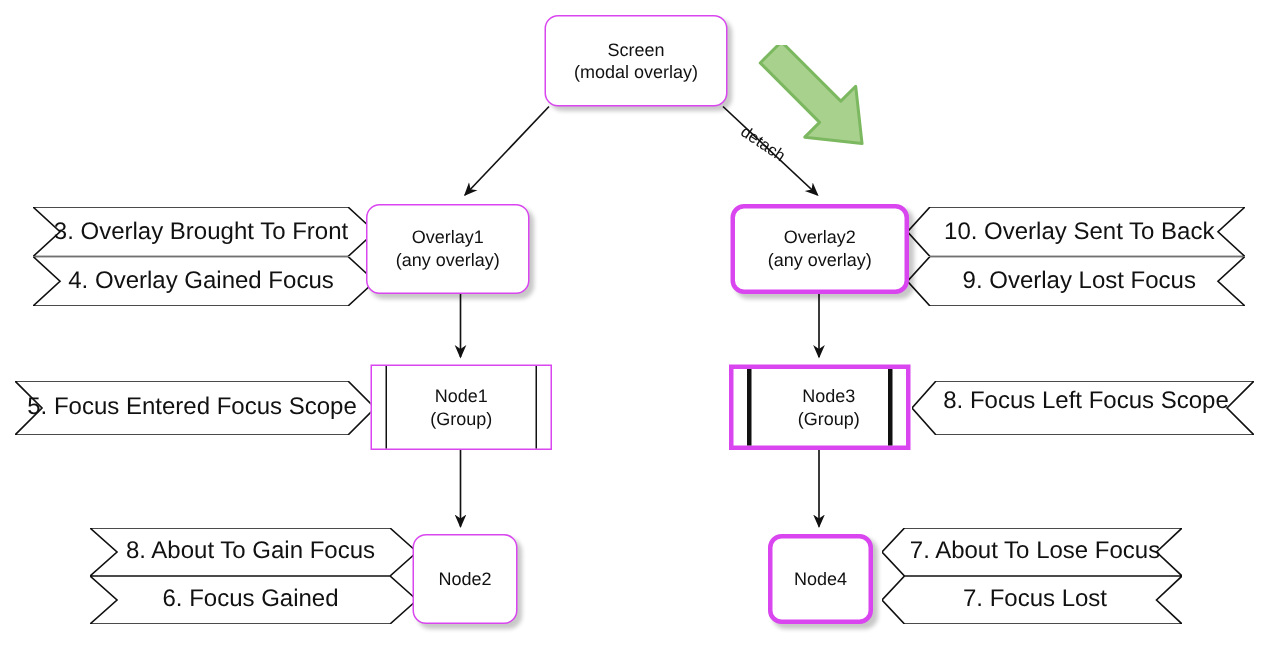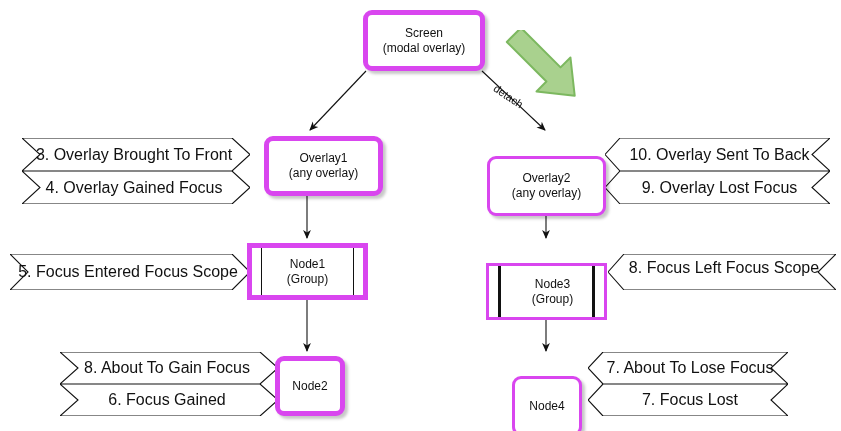--- a/index.html
+++ b/index.html
@@ -24,40 +24,39 @@
     left: 0;
     top: 0;
     width: 841px;
     height: 431px;
     pointer-events: none;
   }
   .node {
     position: absolute;
     box-sizing: border-box;
     background: #ffffff;
-    border: 5px solid #d946ef;
+    border: 1px solid #d946ef;
     display: flex;
     flex-direction: column;
     align-items: center;
     justify-content: center;
     text-align: center;
     color: #111111;
     font-size: 12px;
     line-height: 15px;
     z-index: 3;
   }
   .node .l1 { display: block; }
   .node .l2 { display: block; }
   .rounded {
     border-radius: 9px;
     box-shadow: 3px 3px 3px rgba(0,0,0,0.22);
   }
   .thick {
     border-width: 3px;
-    margin-top: 20px;
   }
   .group {
     border-radius: 0;
   }
   .group .bar {
     position: absolute;
     top: 0;
     bottom: 0;
     width: 0;
     border-left: 1px solid #111111;
@@ -147,21 +146,21 @@
     </g>
   </svg>
 
   <div class="edge-label" style="left:498px; top:82px; transform:rotate(34deg); transform-origin:left top;">detach</div>
 
   <div class="node rounded" style="left:363px; top:10px; width:122px; height:61px;">
     <span class="l1">Screen</span>
     <span class="l2">(modal overlay)</span>
   </div>
 
-  <div class="node rounded" style="left:264px; top:136px; width:119px; height:60px;">
+  <div class="node rounded" style="left:244px; top:136px; width:109px; height:60px;">
     <span class="l1">Overlay1</span>
     <span class="l2">(any overlay)</span>
   </div>
 
   <div class="node rounded thick" style="left:487px; top:136px; width:119px; height:60px;">
     <span class="l1">Overlay2</span>
     <span class="l2">(any overlay)</span>
   </div>
 
   <div class="node group" style="left:247px; top:243px; width:121px; height:57px;">

